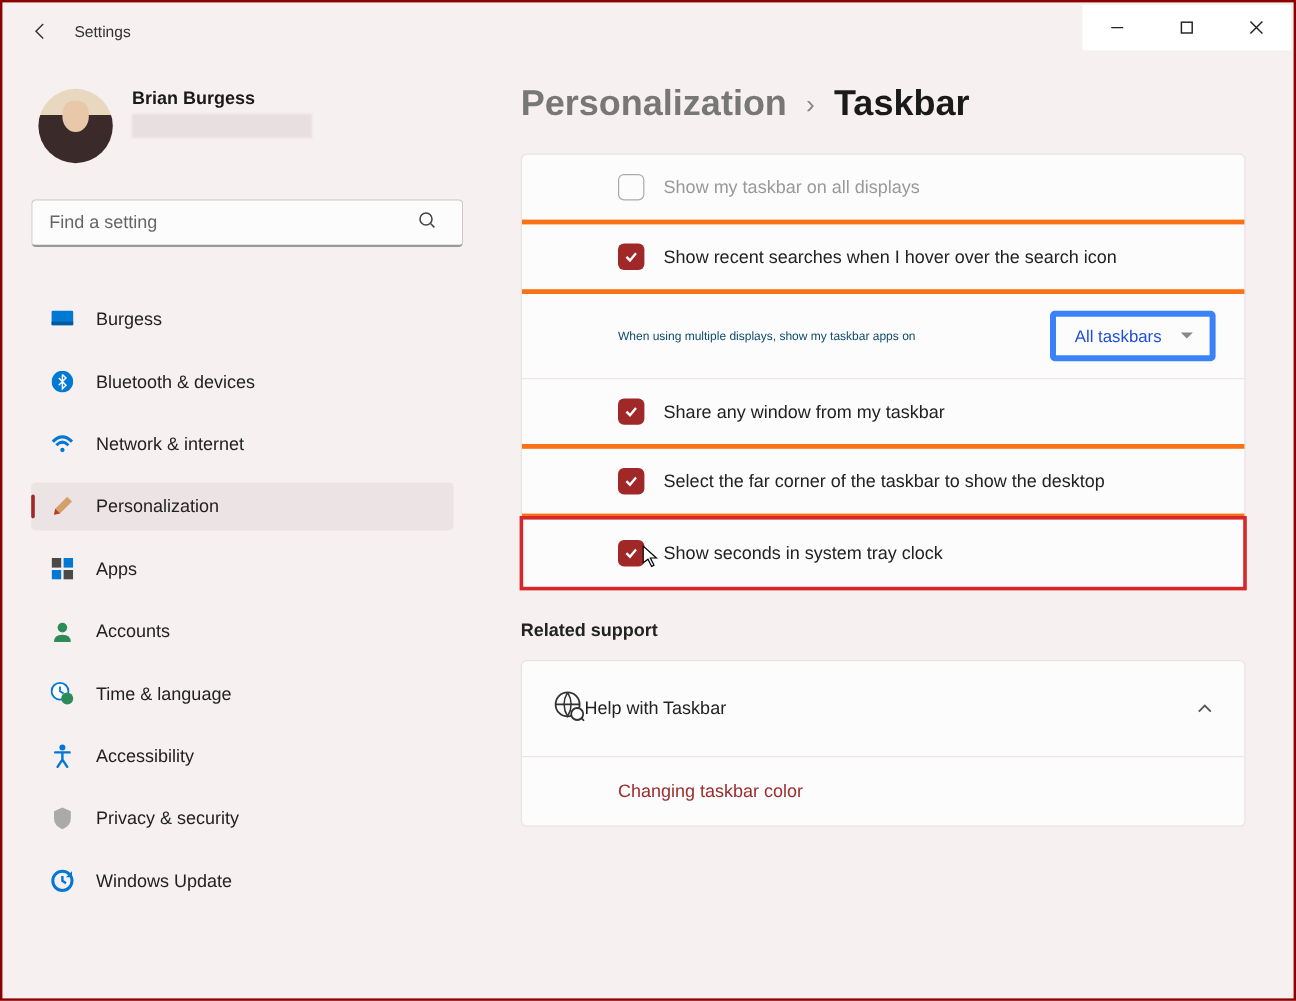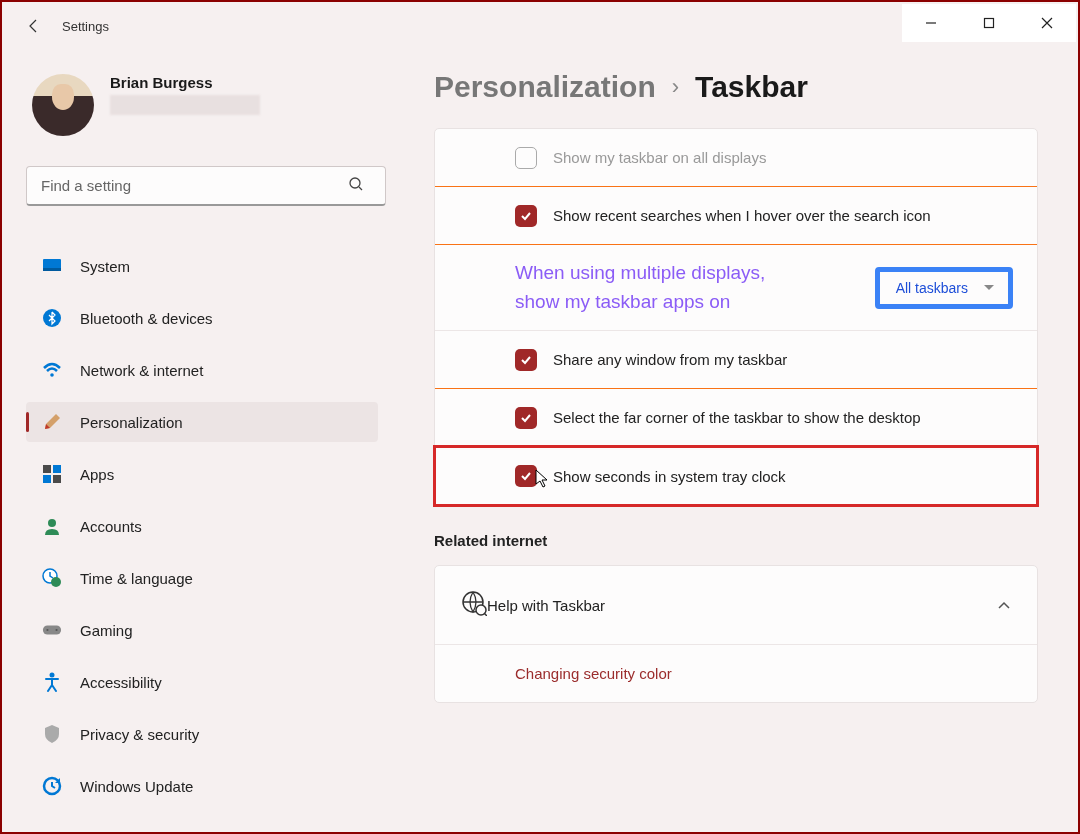--- a/index.html
+++ b/index.html
@@ -32,32 +32,32 @@
     .nav-item.active::before { content: ""; position: absolute; left: 0; top: 10px; bottom: 10px; width: 3px; background: #a02828; border-radius: 2px; }
     .nav-icon { width: 20px; height: 20px; display: flex; align-items: center; justify-content: center; }
     
     .main { flex: 1; padding: 20px 40px 0 40px; overflow-y: auto; }
     .breadcrumb { display: flex; align-items: center; gap: 16px; margin-bottom: 24px; }
     .bc-parent { font-size: 30px; color: #777; font-weight: 600; }
     .bc-sep { font-size: 22px; color: #888; }
     .bc-current { font-size: 30px; font-weight: 700; color: #1a1a1a; }
     
     .settings-card { background: #fdfcfc; border: 1px solid #e8e2e2; border-radius: 5px; margin-bottom: 26px; }
-    .setting-row { display: flex; align-items: center; padding: 16px 18px 16px 80px; border-bottom: 1px solid #f97316; position: relative; min-height: 58px; }
+    .setting-row { display: flex; align-items: center; padding: 16px 18px 16px 80px; border-bottom: 4px solid #f97316; position: relative; min-height: 58px; }
     .setting-row:last-child { border-bottom: none; }
     .setting-row.highlighted { outline: 3px solid #d62828; outline-offset: -1px; }
     .checkbox { position: absolute; left: 80px; width: 22px; height: 22px; border-radius: 5px; display: flex; align-items: center; justify-content: center; }
     .setting-row .checkbox { position: static; margin-right: 16px; flex-shrink: 0; }
     .setting-row { padding-left: 80px; }
     .cb-checked { background: #a02828; }
     .cb-unchecked { border: 1.5px solid #aaa; background: transparent; }
     .cb-check svg { width: 14px; height: 14px; }
     .setting-label { font-size: 15px; color: #222; flex: 1; }
     .setting-label.disabled { color: #999; }
-    .setting-desc { font-size: 19px; color: #8b5cf6; line-height: 1.5; }
+    .setting-desc { font-size: 10px; color: #0c4a6e; line-height: 1.5; }
     .dropdown { margin-left: auto; border: 5px solid #3b82f6; border-radius: 4px; padding: 8px 40px 8px 16px; font-size: 14px; color: #1d4ed8; position: relative; background: #fdfcfc; }
     .dropdown::after { content: ""; position: absolute; right: 14px; top: 50%; transform: translateY(-30%); border: 5px solid transparent; border-top-color: #888; }
     .row-split { display: flex; align-items: center; padding: 14px 24px 14px 80px; border-bottom: 1px solid #ece6e6; }
     
     .section-title { font-size: 15px; font-weight: 600; color: #222; margin-bottom: 16px; }
     
     .support-card { background: #fdfcfc; border: 1px solid #e8e2e2; border-radius: 5px; }
     .support-header { display: flex; align-items: center; padding: 24px 26px; border-bottom: 1px solid #ece6e6; cursor: pointer; }
     .support-title { font-size: 15px; color: #222; flex: 1; }
     .support-link { padding: 20px 26px 20px 80px; font-size: 15px; color: #9b2c2c; cursor: pointer; }
@@ -112,21 +112,21 @@
       </span>
     </div>
     <ul class="nav-list">
       <li class="nav-item">
         <span class="nav-icon">
             <svg width="20" height="16" viewBox="0 0 20 16">
               <rect x="1" y="1" width="18" height="12" rx="1" fill="#0078d4"></rect>
               <rect x="1" y="10" width="18" height="3" fill="#005a9e"></rect>
             </svg>
           </span>
-        <span>System</span>
+        <span>Burgess</span>
       </li>
       <li class="nav-item">
         <span class="nav-icon">
             <svg width="18" height="18" viewBox="0 0 18 18">
               <circle cx="9" cy="9" r="9" fill="#0078d4"></circle>
               <path d="M9 3 L12 6 L9 9 L12 12 L9 15 V3 M6 6 L9 9 M6 12 L9 9" stroke="#fff" stroke-width="1.2" fill="none"></path>
             </svg>
           </span>
         <span>Bluetooth &amp; devices</span>
       </li>
@@ -174,30 +174,20 @@
             <svg width="20" height="20" viewBox="0 0 20 20">
               <circle cx="8" cy="8" r="7" fill="#fff" stroke="#0078d4" stroke-width="1.5"></circle>
               <path d="M8 4 V8 L11 10" stroke="#0078d4" stroke-width="1.5" fill="none"></path>
               <circle cx="14" cy="14" r="5" fill="#2e8b57"></circle>
             </svg>
           </span>
         <span>Time &amp; language</span>
       </li>
       <li class="nav-item">
         <span class="nav-icon">
-            <svg width="22" height="14" viewBox="0 0 22 14">
-              <rect x="1" y="2" width="20" height="10" rx="5" fill="#888"></rect>
-              <circle cx="6" cy="7" r="1.2" fill="#555"></circle>
-              <circle cx="16" cy="7" r="1.2" fill="#555"></circle>
-            </svg>
-          </span>
-        <span>Gaming</span>
-      </li>
-      <li class="nav-item">
-        <span class="nav-icon">
             <svg width="18" height="20" viewBox="0 0 18 20">
               <circle cx="9" cy="3" r="2.5" fill="#0078d4"></circle>
               <path d="M3 7 L15 7 M9 7 V13 M9 13 L5 19 M9 13 L13 19" stroke="#0078d4" stroke-width="2" fill="none" stroke-linecap="round"></path>
             </svg>
           </span>
         <span>Accessibility</span>
       </li>
       <li class="nav-item">
         <span class="nav-icon">
             <svg width="16" height="20" viewBox="0 0 16 20">
@@ -267,33 +257,33 @@
               <path d="M3 7 L6 10 L11 4" stroke="#fff" stroke-width="2" fill="none"></path>
             </svg>
           </div>
         <span class="setting-label">Show seconds in system tray clock</span>
         <svg class="cursor" style="left:100px;top:22px" viewBox="0 0 16 20">
             <path d="M1 1 L1 15 L5 12 L8 18 L10 17 L7 11 L12 11 Z" fill="#fff" stroke="#000" stroke-width="1"></path>
           </svg>
       </div>
     </div>
 
-    <div class="section-title">Related internet</div>
+    <div class="section-title">Related support</div>
 
     <div class="support-card">
       <div class="support-header">
         <span>
           <svg width="26" height="26" viewBox="0 0 26 26">
               <circle cx="12" cy="12" r="10" stroke="#333" stroke-width="1.5" fill="none"></circle>
               <path d="M2 12 H22 M12 2 Q6 12 12 22 Q18 12 12 2" stroke="#333" stroke-width="1.3" fill="none"></path>
               <circle cx="20" cy="20" r="5" stroke="#333" stroke-width="1.5" fill="#fdfcfc"></circle>
               <line x1="23.5" y1="23.5" x2="26" y2="26" stroke="#333" stroke-width="1.5"></line>
             </svg>
         </span>
         <span class="support-title">Help with Taskbar</span>
         <span><svg width="14" height="10" viewBox="0 0 14 10">
               <path d="M2 8 L7 3 L12 8" stroke="#555" stroke-width="1.5" fill="none"></path>
             </svg></span>
       </div>
-      <div class="support-link">Changing security color</div>
+      <div class="support-link">Changing taskbar color</div>
     </div>
   </main>
 </div>
 
 </body></html>

